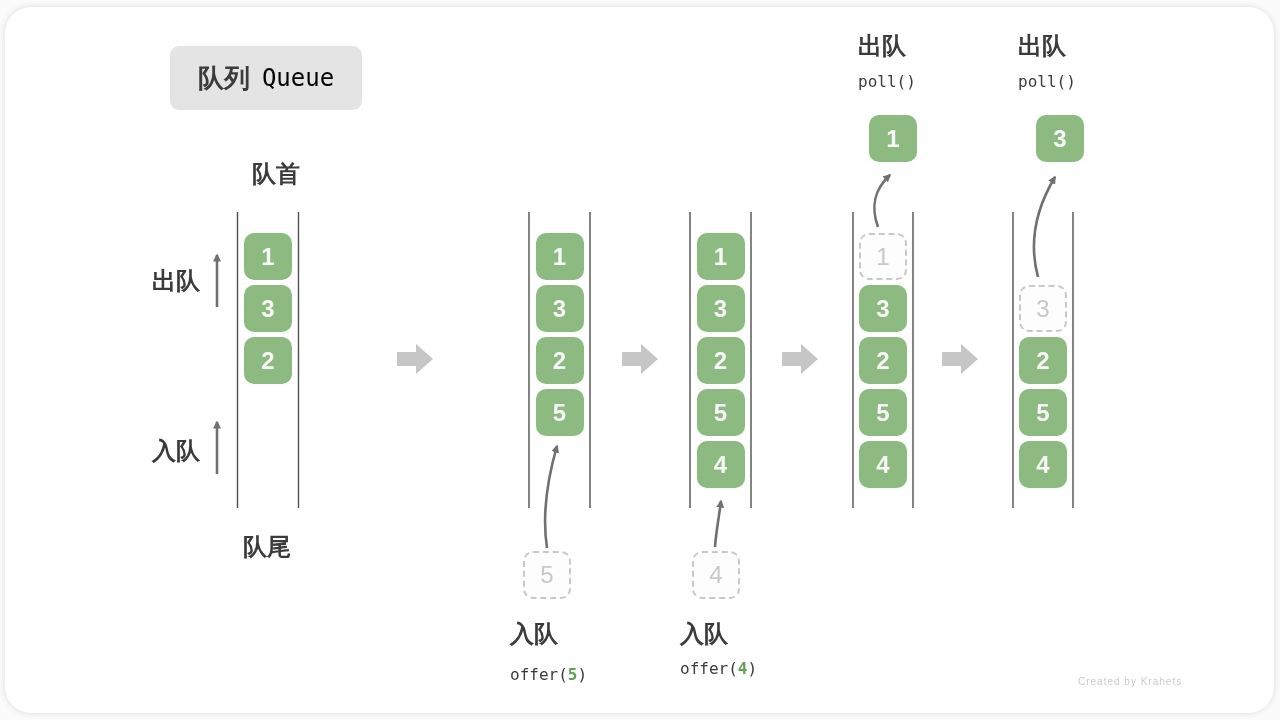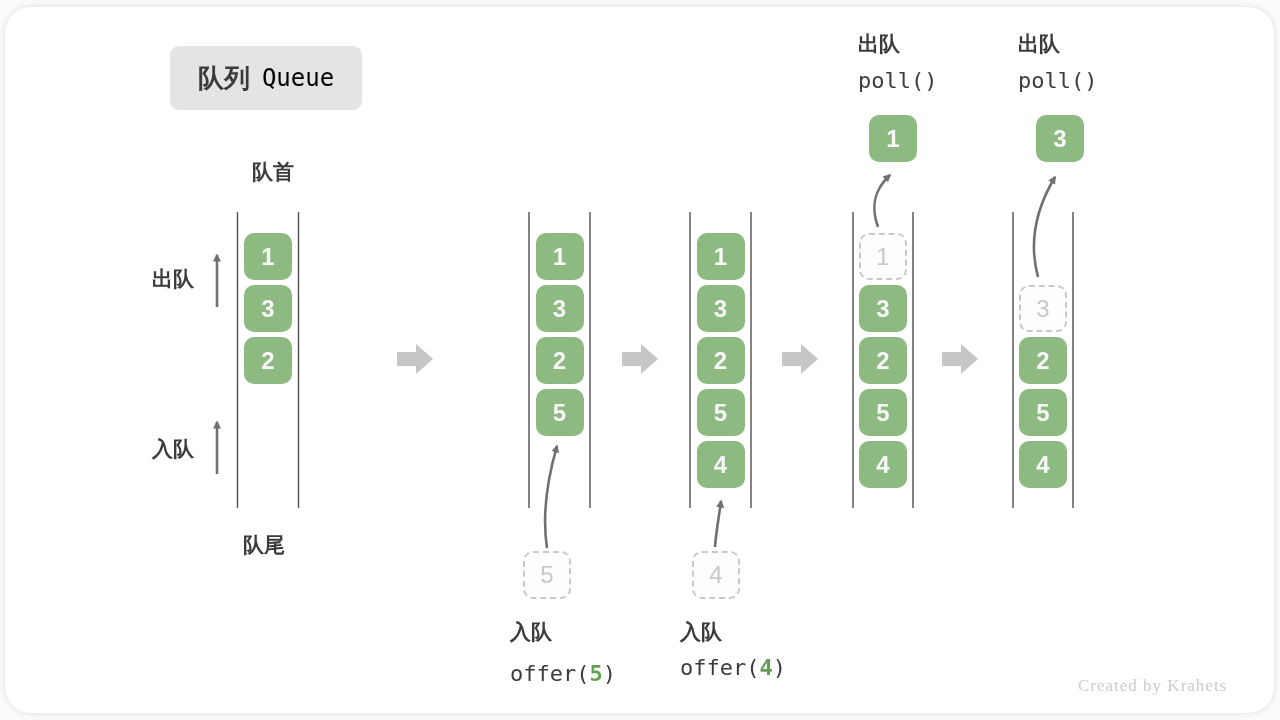--- a/index.html
+++ b/index.html
@@ -5,28 +5,28 @@
   html,body{margin:0;padding:0;background:#f4f4f4;}
   .stage{position:relative;width:1280px;height:720px;background:#fbfbfb;overflow:hidden;
          font-family:"Liberation Sans", sans-serif;}
   .card{position:absolute;left:5px;top:7px;width:1269px;height:706px;background:#ffffff;
         border-radius:26px;box-shadow:0 0 7px rgba(0,0,0,0.13);}
   .abs{position:absolute;}
   .badge{display:flex;align-items:center;justify-content:center;gap:12px;
          background:var(--badge-bg);border-radius:9px;}
   .badge .zh{font-size:26px;font-weight:bold;color:var(--dark);}
   .badge .en{font-size:24px;color:#000000;font-family:"DejaVu Sans Mono", monospace;}
-  .zh-label{font-size:21px;font-weight:bold;color:var(--dark);white-space:nowrap;}
-  .code-label{font-size:22px;color:var(--dark);font-family:"DejaVu Sans Mono", monospace;white-space:nowrap;}
+  .zh-label{font-size:24px;font-weight:bold;color:var(--dark);white-space:nowrap;}
+  .code-label{font-size:16px;color:var(--dark);font-family:"DejaVu Sans Mono", monospace;white-space:nowrap;}
   .code-label .arg{color:var(--code-green);font-weight:bold;}
   .box{position:absolute;width:48px;height:47px;border-radius:10px;
        display:flex;align-items:center;justify-content:center;
        font-size:24px;font-weight:bold;color:var(--box-text);background:var(--green);box-sizing:border-box;}
   .box.dashed{background:#fdfdfd;border:2px dashed var(--dashed);color:var(--dashed);font-weight:normal;}
-  .watermark{font-family:Liberation Serif, serif;font-size:17px;color:var(--wm);letter-spacing:1px;}
+  .watermark{font-family:Liberation Sans, sans-serif;font-size:10px;color:var(--wm);letter-spacing:1px;}
   svg .qline{stroke:var(--line);stroke-width:1.4;}
   svg .thin{stroke:var(--thin);stroke-width:2.6;fill:none;}
   svg .blockarrow{fill:var(--block);}
 </style>
 </head>
 <body>
 
 <div class="stage" style="--green: #8cba80; --box-text: #f8f8f8; --dark: #3b3b3b; --line: #4f4f4f; --thin: #707070; --block: #c6c6c6; --dashed: #c8c8c8; --badge-bg: #e4e4e4; --code-green: #61a14f; --wm: #cbcbcb;">
   <div class="card"></div>
 

